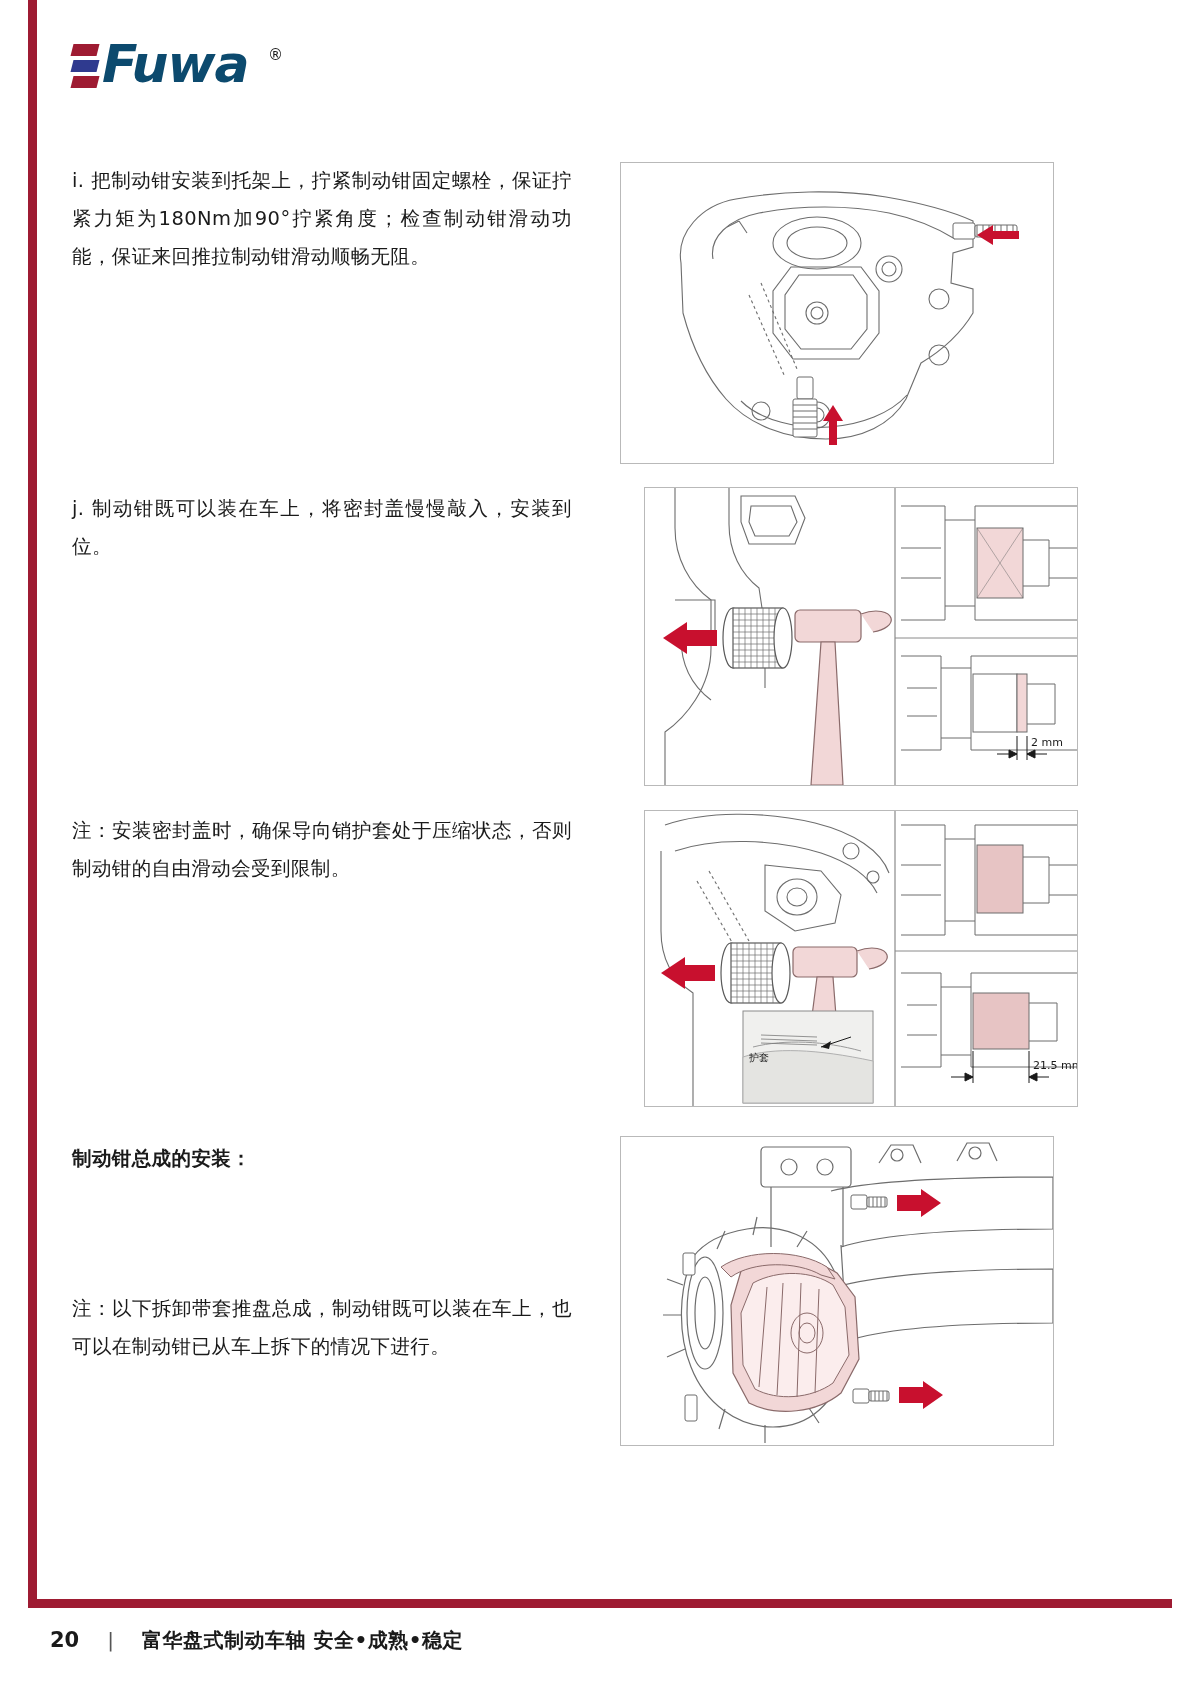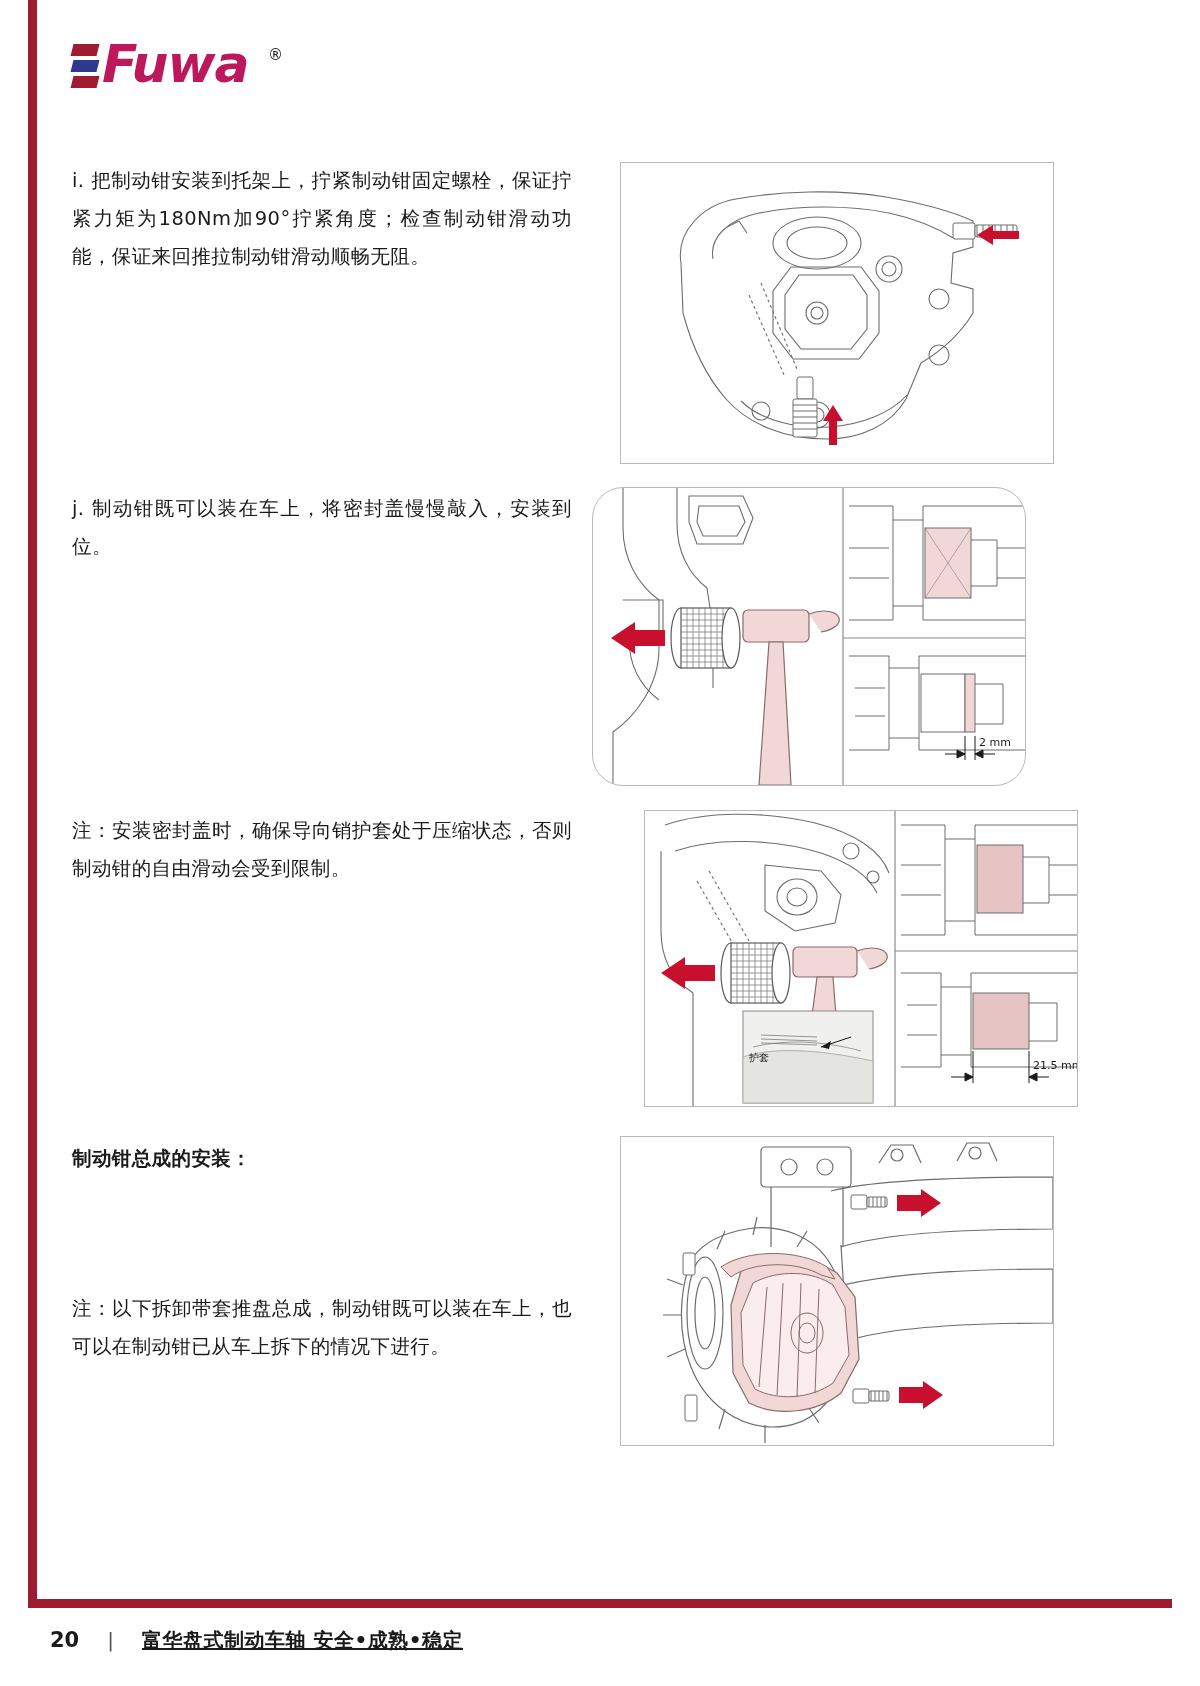--- a/index.html
+++ b/index.html
@@ -42,21 +42,21 @@
     left: 72px;
     top: 30px;
     width: 260px;
     height: 70px;
   }
   .logo-text {
     font-family: "DejaVu Sans", "Liberation Sans", sans-serif;
     font-weight: bold;
     font-style: italic;
     font-size: 52px;
-    color: #be185d;
+    color: #0c4a6e;
     letter-spacing: -1px;
     line-height: 56px;
     position: absolute;
     left: 30px;
     top: 6px;
   }
   .logo-bars {
     position: absolute;
     left: 0px;
     top: 14px;
@@ -98,41 +98,41 @@
   .title-line { font-weight: bold; }
 
   
   .fig {
     position: absolute;
     border: 1px solid #b9b9b9;
     background: #ffffff;
     overflow: hidden;
   }
   .fig1 { left: 620px; top: 162px; width: 432px; height: 300px; }
-  .fig2 { left: 592px; top: 487px; width: 432px; height: 297px; border-radius: 31px; }
+  .fig2 { left: 644px; top: 487px; width: 432px; height: 297px; }
   .fig3 { left: 644px; top: 810px; width: 432px; height: 295px; }
   .fig4 { left: 620px; top: 1136px; width: 432px; height: 308px; }
   .fig svg { display: block; width: 100%; height: 100%; }
 
   
   .footer {
     position: absolute;
     left: 50px;
     top: 1620px;
     width: 1100px;
     height: 40px;
     display: flex;
     align-items: center;
     gap: 28px;
     font-size: 20px;
     color: #1a1a1a;
   }
   .footer .pg { font-weight: bold; font-size: 21px; }
   .footer .sep { color: #555; }
-  .footer .tag { font-weight: bold; letter-spacing: 0.5px; text-decoration: underline; }
+  .footer .tag { font-weight: bold; letter-spacing: 0.5px; }
 
   .dim-label {
     font-family: "DejaVu Sans", "Liberation Sans", sans-serif;
     font-size: 11px;
     fill: #1a1a1a;
   }
   .note-label {
     font-family: "DejaVu Sans", "Liberation Sans", sans-serif;
     font-size: 10px;
     fill: #1a1a1a;

